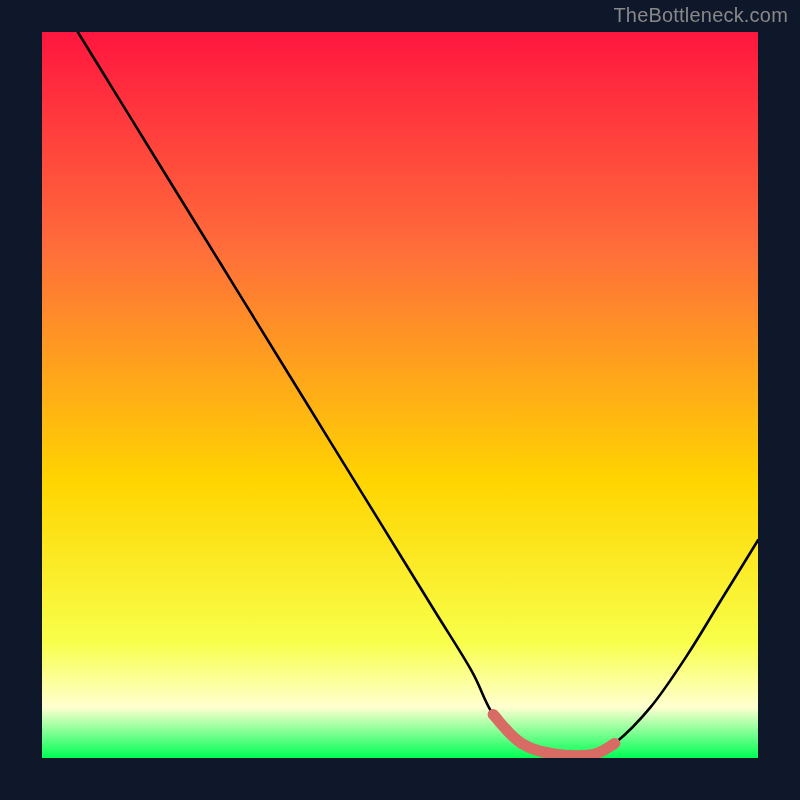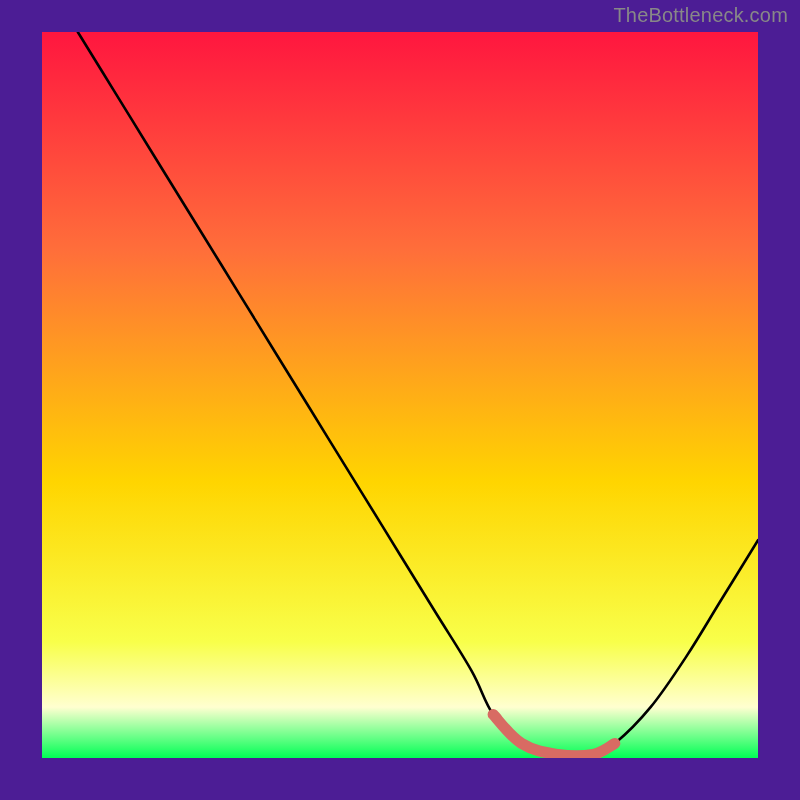--- a/index.html
+++ b/index.html
@@ -10,21 +10,21 @@
     background: #000;
     overflow: hidden;
     font-family: Arial, Helvetica, sans-serif;
   }
   .frame {
     position: absolute;
     left: 0;
     top: 0;
     width: 800px;
     height: 800px;
-    background: #4c1d95;
+    background: #0f172a;
   }
   .watermark {
     position: absolute;
     top: 4px;
     right: 12px;
     color: #888;
     font-size: 20px;
     font-weight: 500;
     letter-spacing: 0.2px;
     user-select: none;

